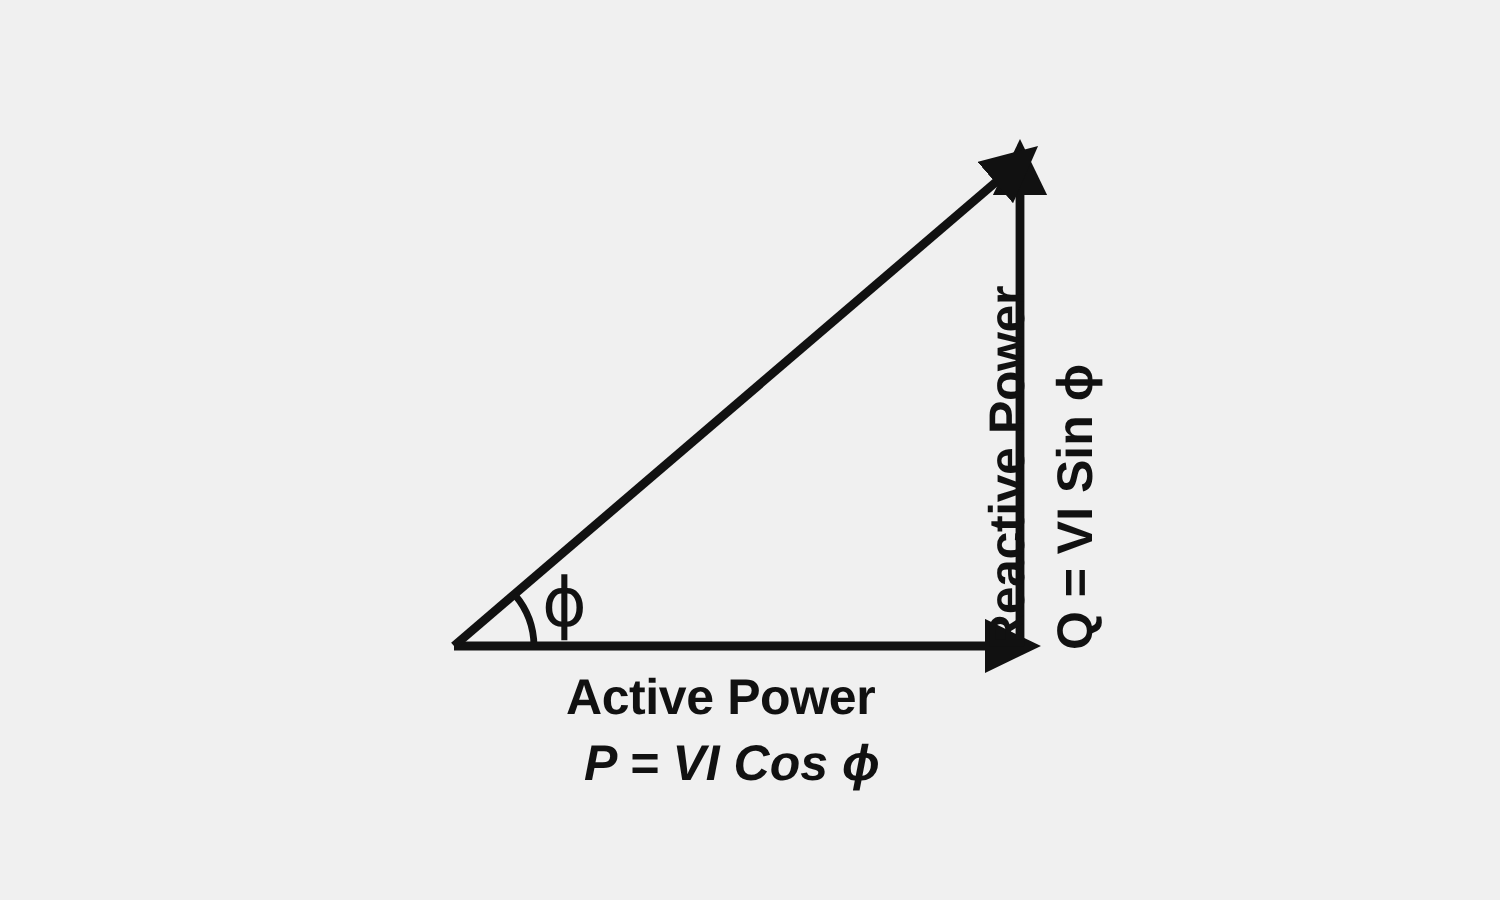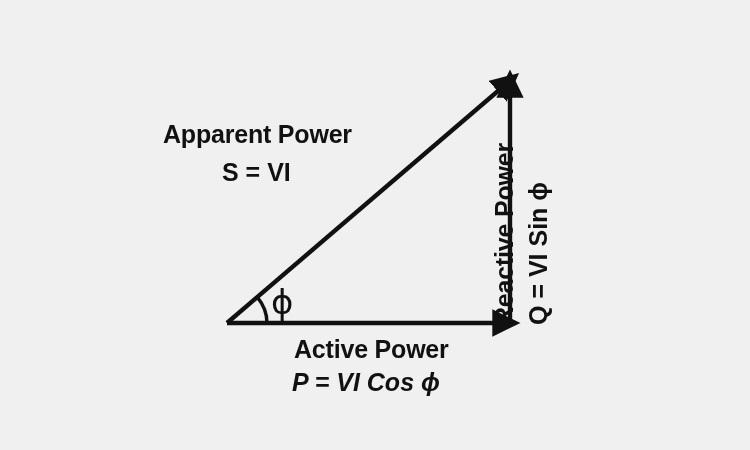--- a/index.html
+++ b/index.html
@@ -42,21 +42,20 @@
   #apparent-power-formula {
     left: 222px;
     top: 160px;
     font-size: 25px;
   }
   #active-power-label {
     left: 283px;
     top: 337px;
     font-size: 25px;
     letter-spacing: -0.2px;
-    margin-left: 11px;
   }
   #active-power-formula {
     left: 292px;
     top: 370px;
     font-size: 25px;
     font-style: italic;
   }
   .vertical-label {
     transform-origin: left bottom;
     transform: rotate(-90deg);
@@ -94,23 +93,21 @@
 
     <line x1="227" y1="323" x2="502" y2="323" stroke="#111111" stroke-width="4.4" stroke-linecap="butt" marker-end="url(#arrow-head)"></line>
 
     <line x1="510" y1="323" x2="510" y2="88" stroke="#111111" stroke-width="4.4" stroke-linecap="butt" marker-end="url(#arrow-head)"></line>
 
     <line x1="227" y1="323" x2="505" y2="85" stroke="#111111" stroke-width="4.4" stroke-linecap="butt" marker-end="url(#arrow-head)"></line>
 
     <path d="M 267 323 A 40 40 0 0 0 257.6 297.6" fill="none" stroke="#111111" stroke-width="3.4"></path>
   </svg>
 
-  <div class="label" id="apparent-power-label">Apparent Power</div>
 
-  <div class="label" id="apparent-power-formula">S = VI</div>
 
   <div class="label" id="phi-angle-symbol">ϕ</div>
 
   <div class="label" id="active-power-label">Active Power</div>
 
   <div class="label" id="active-power-formula">P = VI Cos ϕ</div>
 
   <div class="label vertical-label" id="reactive-power-label">Reactive Power</div>
 
   <div class="label vertical-label" id="reactive-power-formula">Q = VI Sin ϕ</div>

